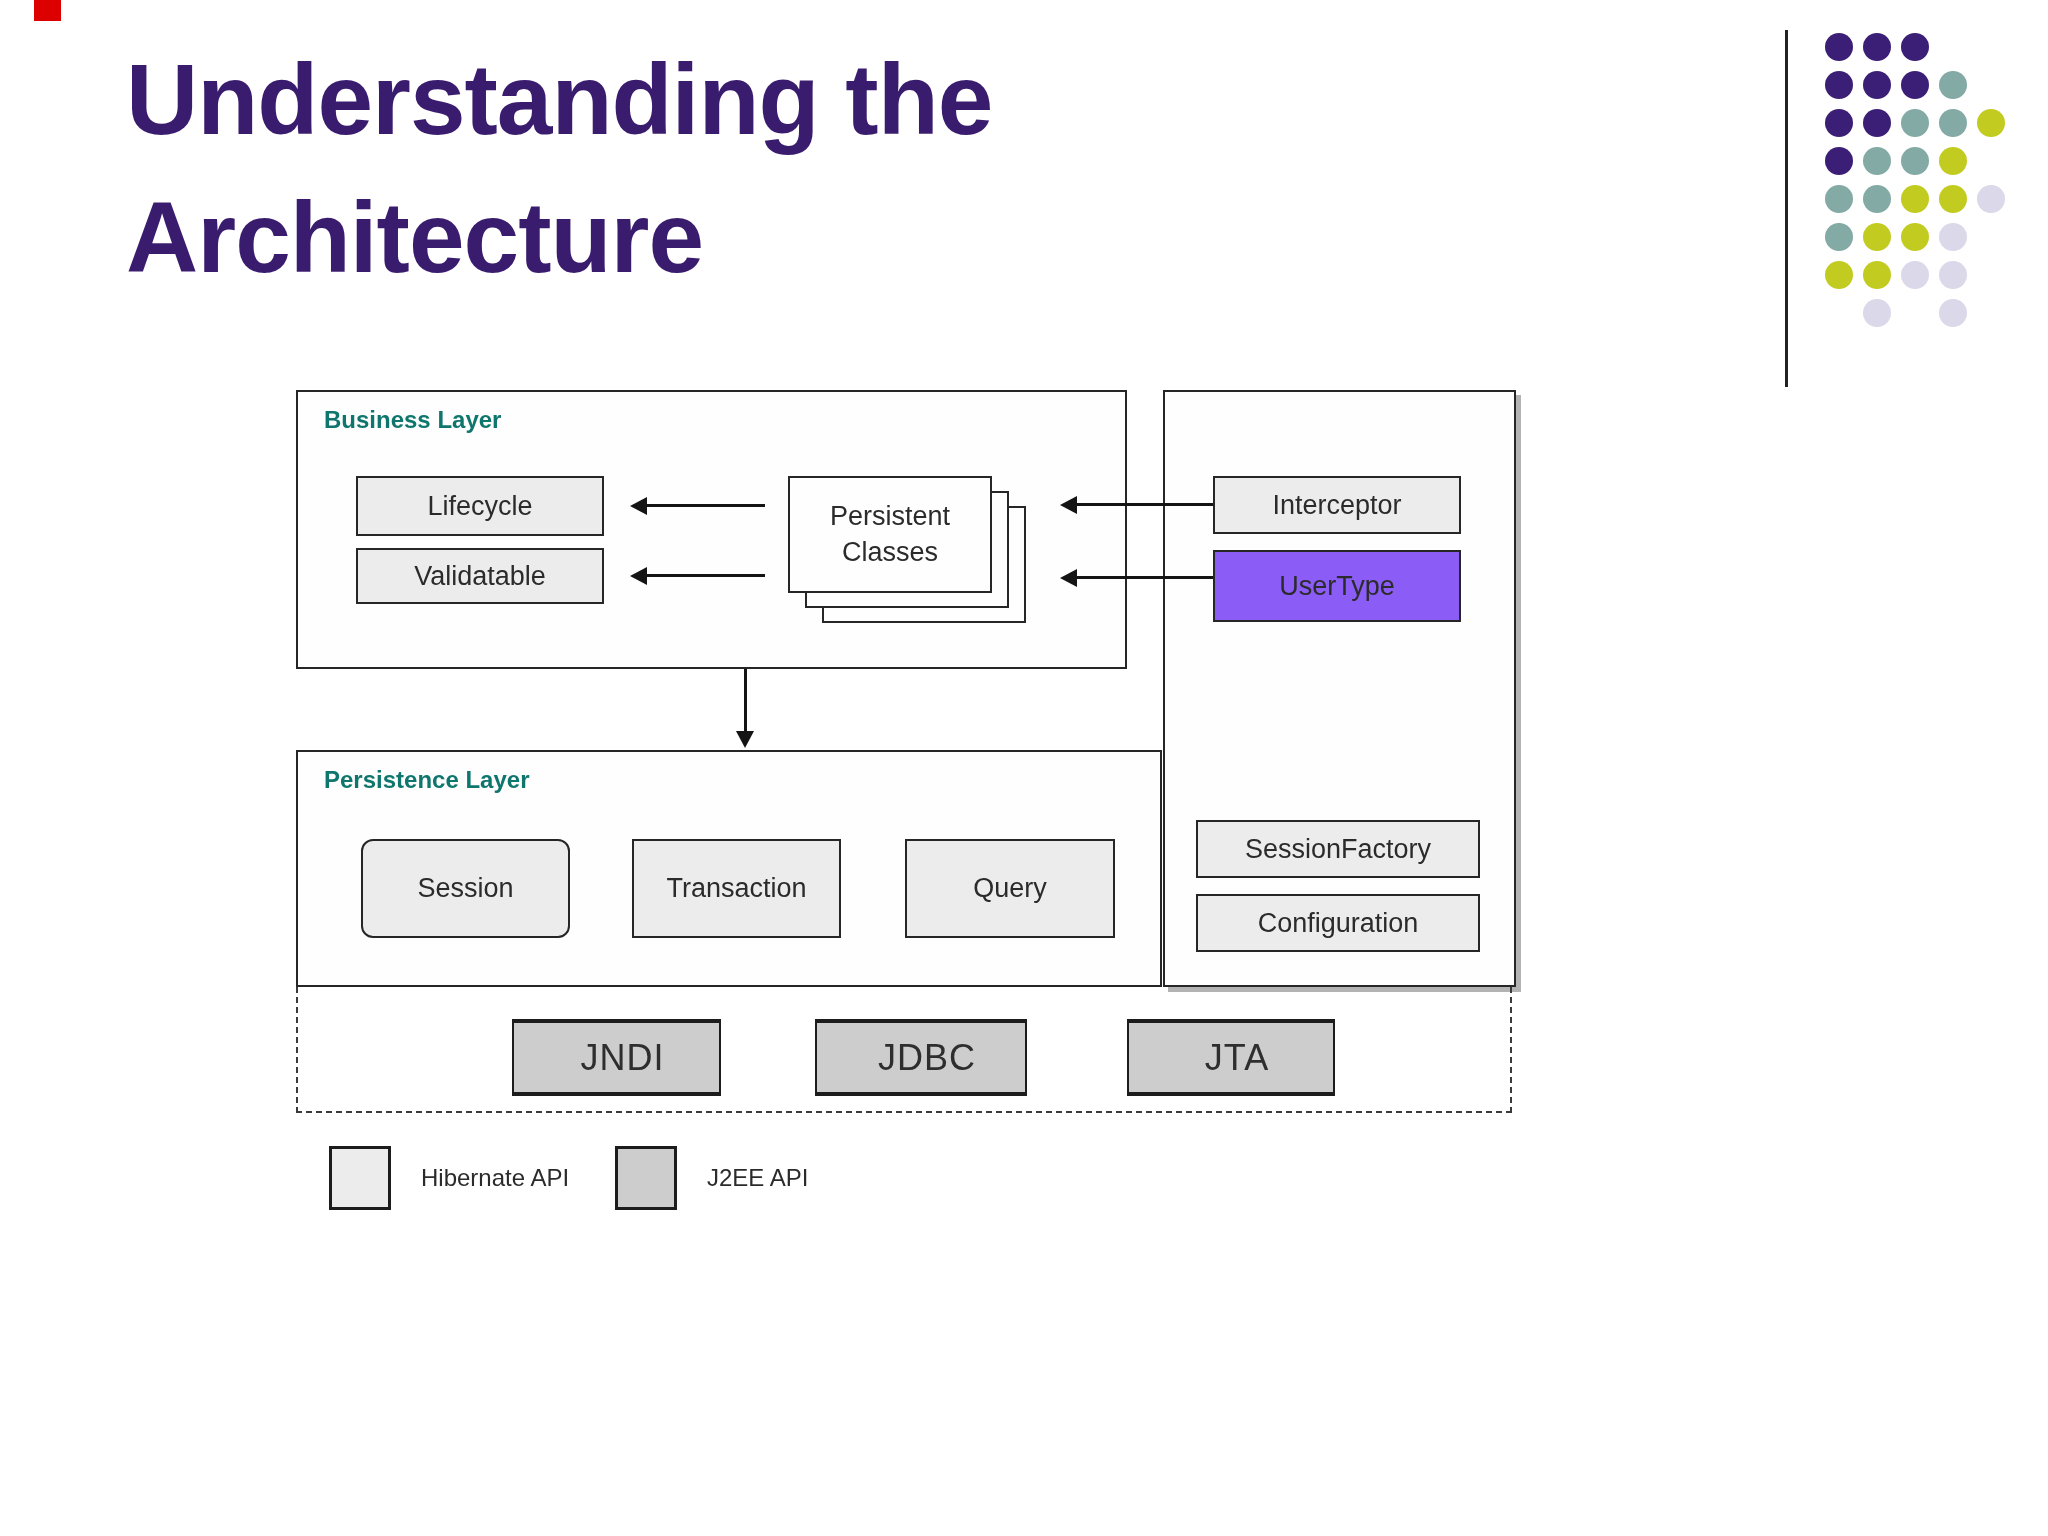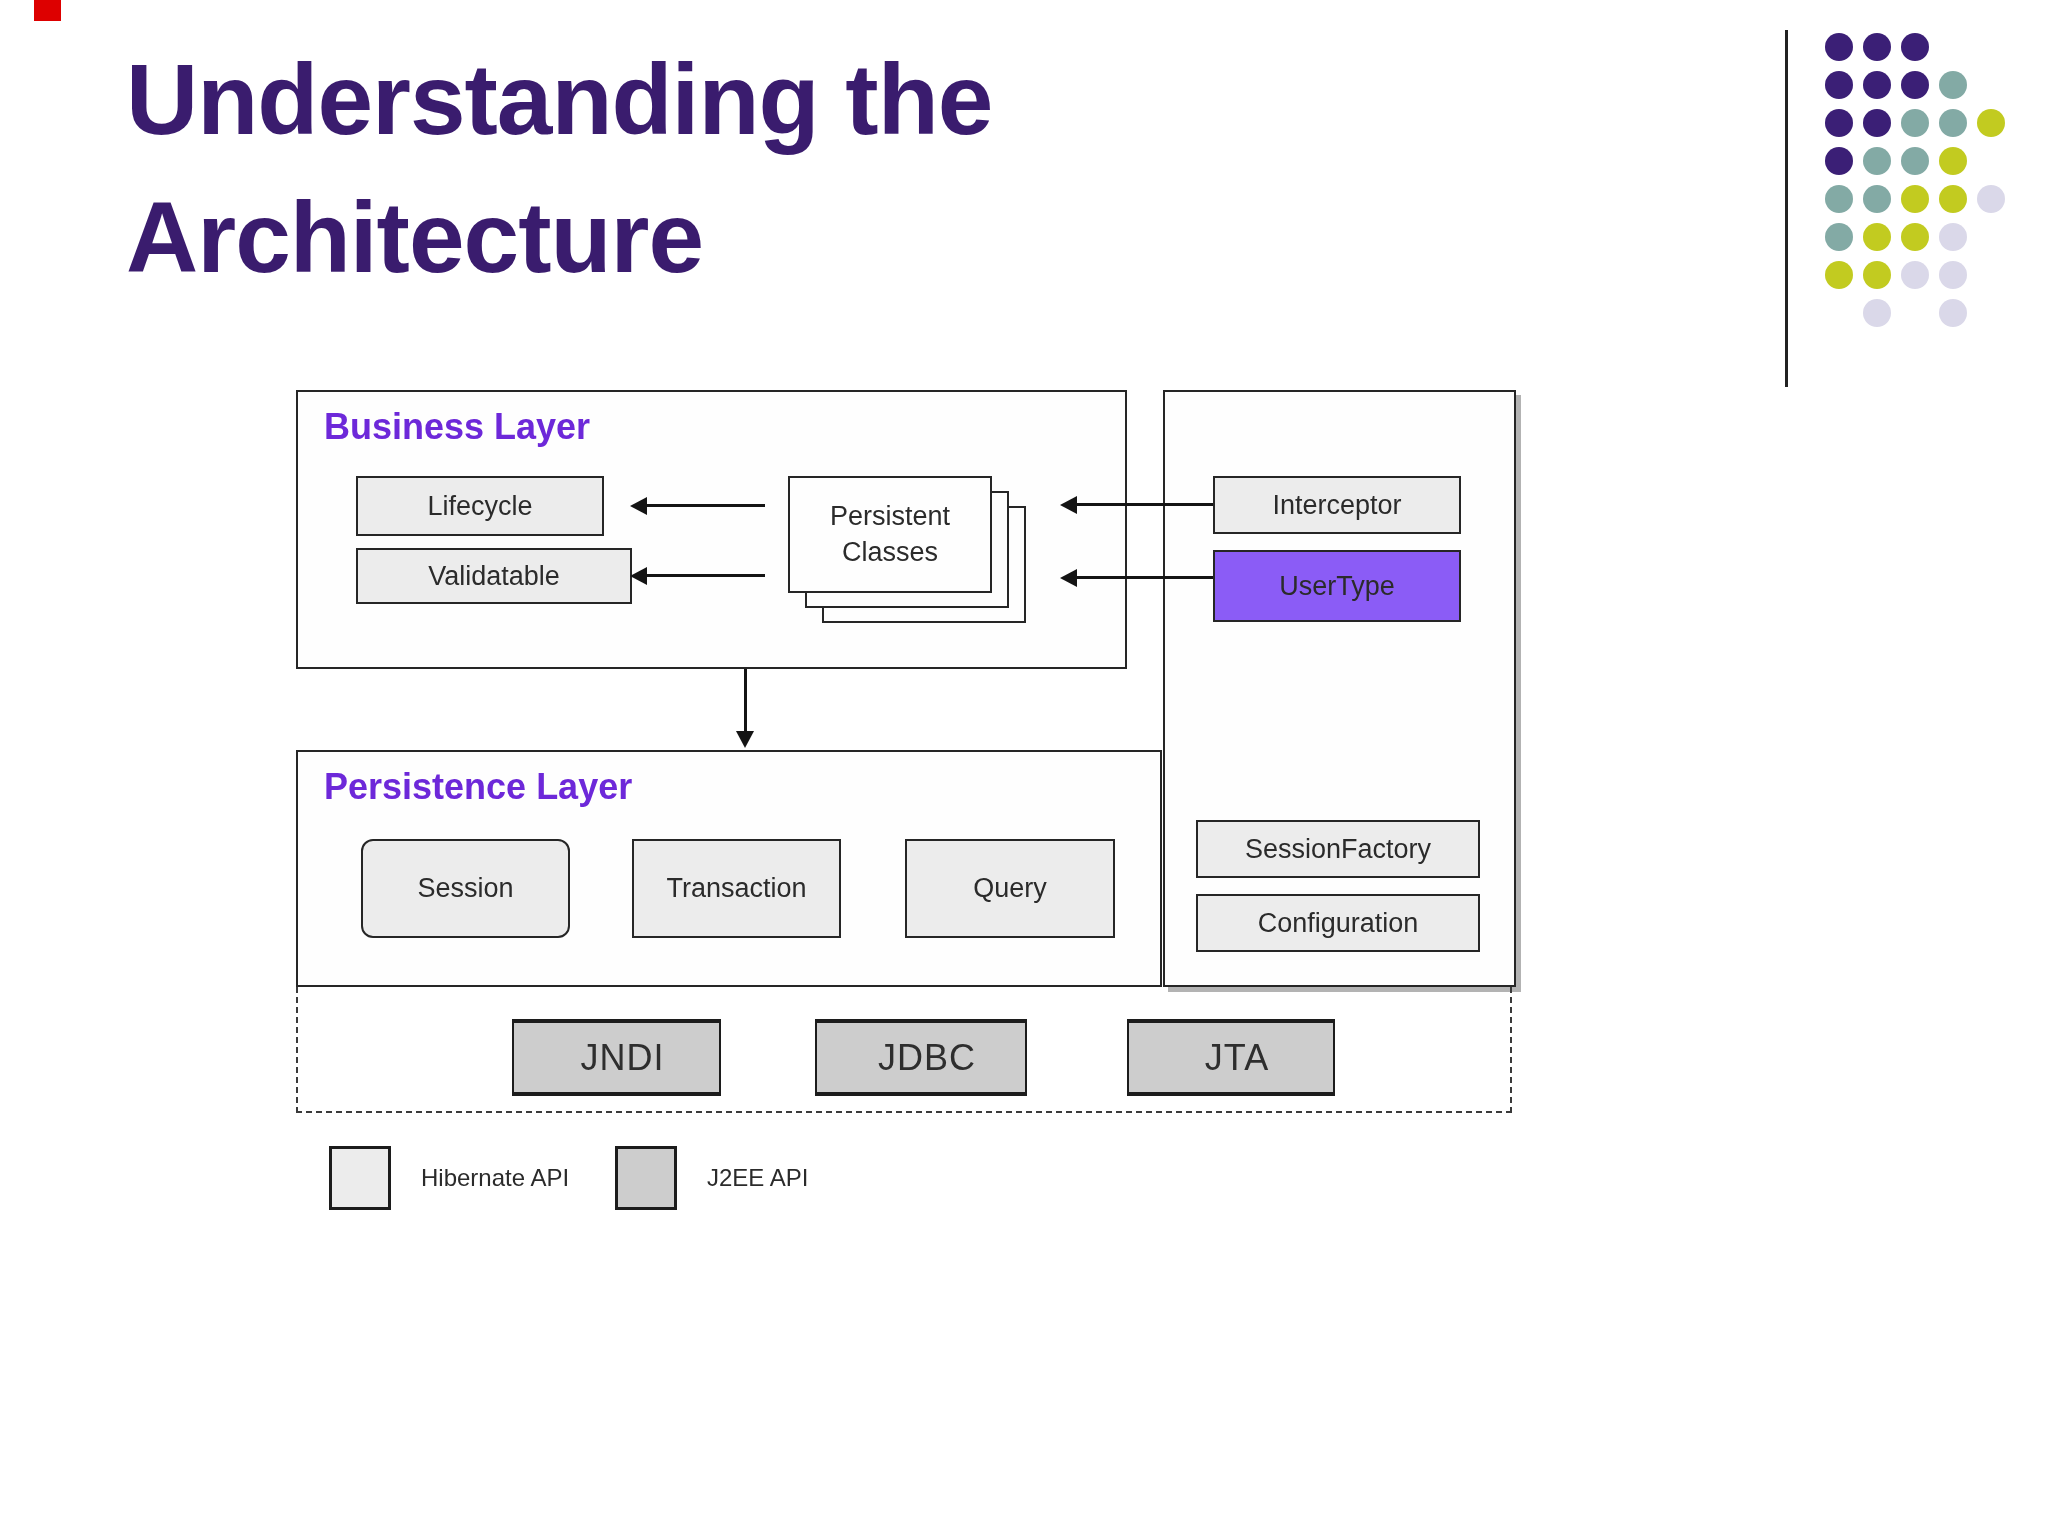--- a/index.html
+++ b/index.html
@@ -17,21 +17,21 @@
     line-height:138px;letter-spacing:-1px;
   }
   
   .dbox{
     position:absolute;border:2px solid #262626;box-sizing:border-box;
     display:flex;align-items:center;justify-content:center;text-align:center;
     font-size:27px;color:#2b2b2b;
   }
   .layer{background:#fefefe;}
   .layer .layer-label{
-    position:absolute;left:26px;top:14px;font-weight:bold;font-size:36px;color:#6d28d9;
+    position:absolute;left:26px;top:14px;font-weight:bold;font-size:24px;color:#0f766e;
   }
   .panel-shadow{box-shadow:5px 5px 0 #b3b3b3;background:#fefefe;}
   .card{background:#fefefe;}
   .api-big{font-size:36px;color:#2e2e2e;letter-spacing:1px;padding-left:12px;}
   
   .dashed-region{
     position:absolute;border:2px dashed #3a3a3a;border-top:none;box-sizing:border-box;
   }
   .thick-tb{border-top-width:4px;border-bottom-width:4px;border-color:#1c1c1c;}
   
@@ -101,21 +101,21 @@
 
   <div class="dbox layer" style="left:296px;top:390px;width:831px;height:279px;">
     <span class="layer-label">Business Layer</span>
   </div>
 
   <div class="dbox panel-shadow" style="left:1163px;top:390px;width:353px;height:597px;"></div>
 
   <div class="dbox fill-hib" style="left: 356px; top: 476px; width: 248px; height: 60px; background: rgb(236, 236, 236);">
     <span>Lifecycle</span>
   </div>
-  <div class="dbox fill-hib" style="left: 356px; top: 548px; width: 276px; height: 56px; background: rgb(236, 236, 236);">
+  <div class="dbox fill-hib" style="left: 356px; top: 548px; width: 248px; height: 56px; background: rgb(236, 236, 236);">
     <span>Validatable</span>
   </div>
 
   <div class="dbox card" style="left:822px;top:506px;width:204px;height:117px;"></div>
   <div class="dbox card" style="left:805px;top:491px;width:204px;height:117px;"></div>
   <div class="dbox card" style="left:788px;top:476px;width:204px;height:117px;padding:0 28px;line-height:1.3;">
     <span>Persistent Classes</span>
   </div>
 
   <div class="dbox fill-hib" style="left: 1213px; top: 476px; width: 248px; height: 58px; background: rgb(236, 236, 236);">

